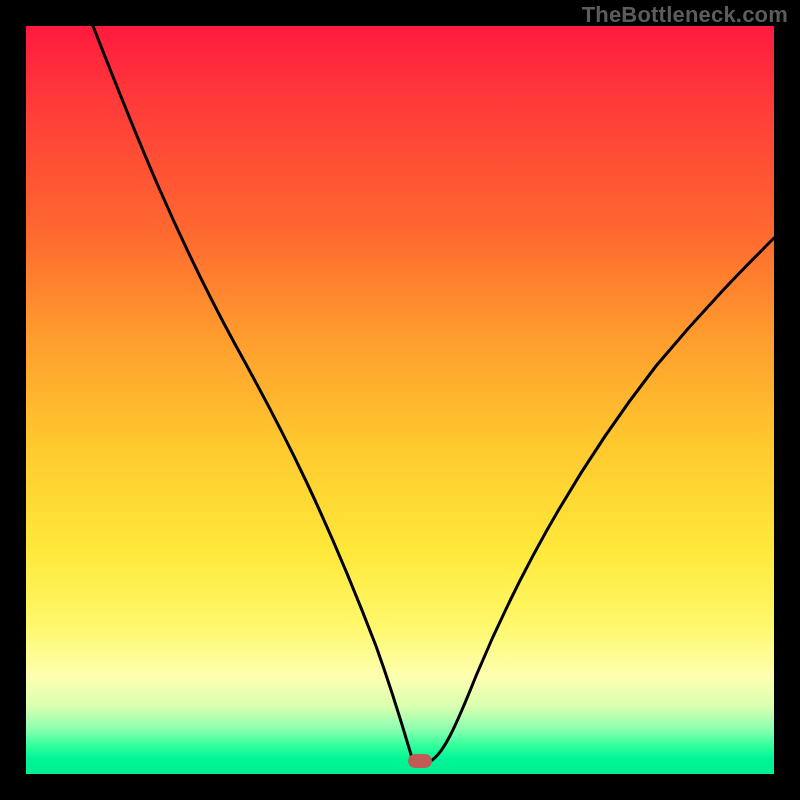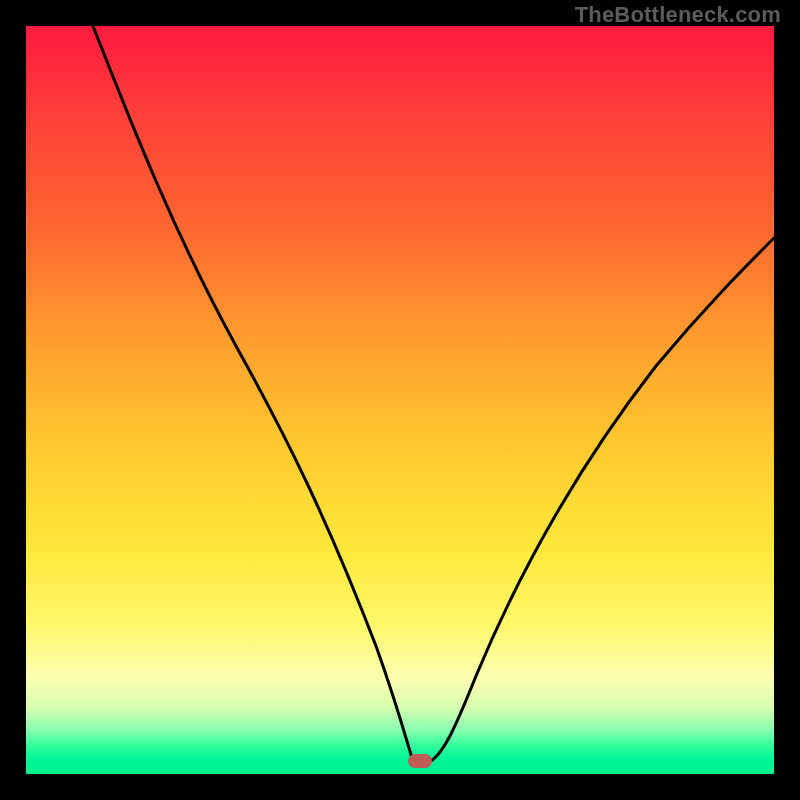--- a/index.html
+++ b/index.html
@@ -44,21 +44,21 @@
   .plot-svg {
     position: absolute;
     left: 0;
     top: 0;
     width: 748px;
     height: 748px;
   }
   .watermark {
     position: absolute;
     top: 2px;
-    right: 19px;
+    right: 12px;
     color: #5c5c5c;
     font-size: 22px;
     font-weight: 600;
     letter-spacing: 0.2px;
     user-select: none;
   }
   .marker {
     fill: #c15b55;
     stroke: none;
   }

